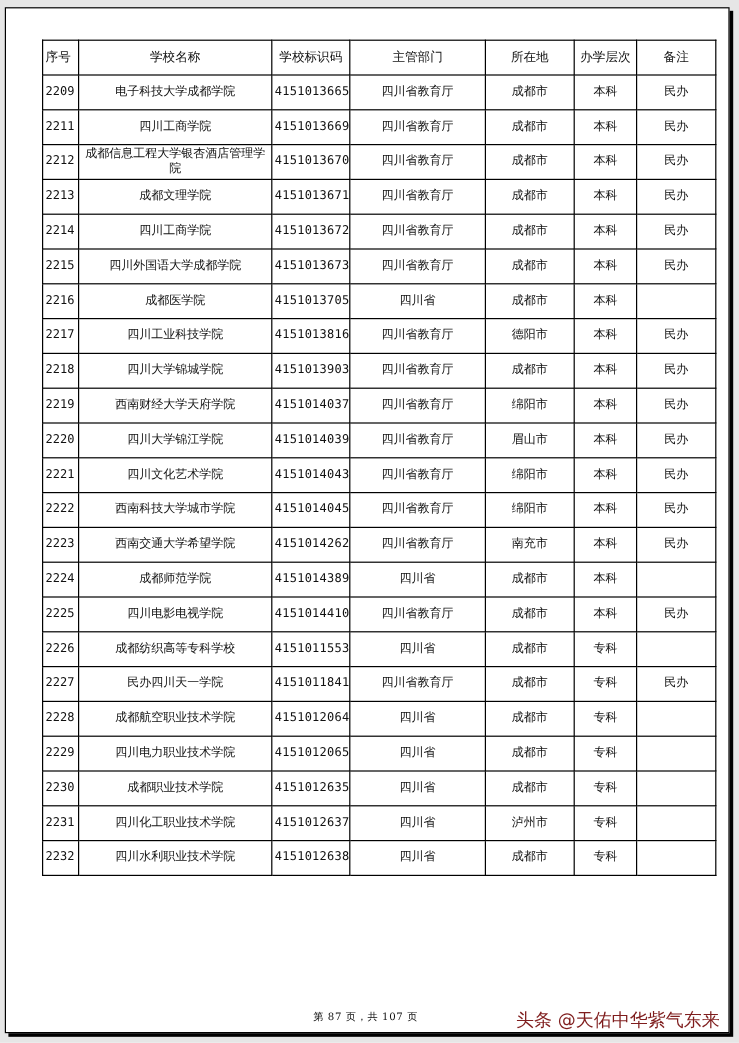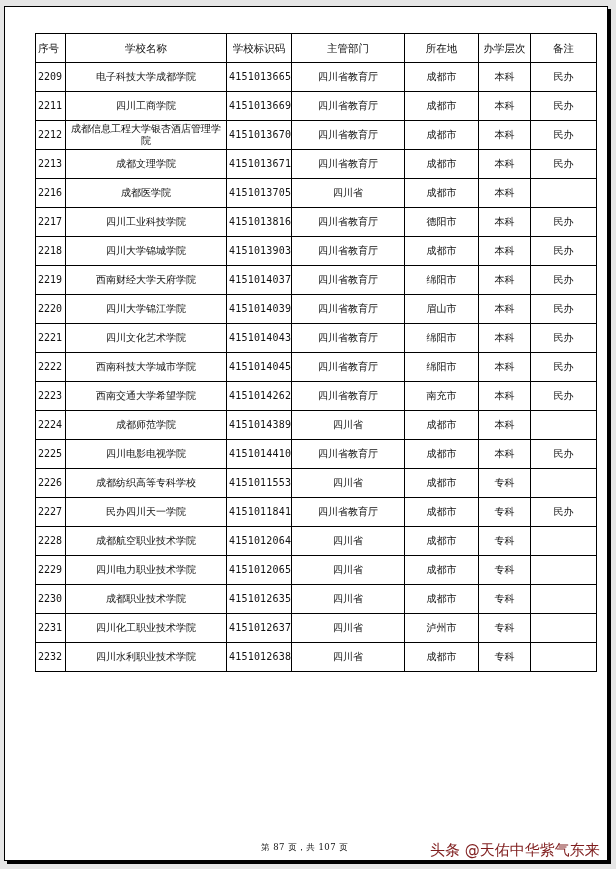--- a/index.html
+++ b/index.html
@@ -115,20 +115,38 @@
         <tr>
           <td class="seq">2213</td>
           <td class="name">成都文理学院</td>
           <td class="code">4151013671</td>
           <td class="dept">四川省教育厅</td>
           <td class="loc">成都市</td>
           <td class="level">本科</td>
           <td class="remark">民办</td>
         </tr>
         <tr>
+          <td class="seq">2214</td>
+          <td class="name">四川工商学院</td>
+          <td class="code">4151013672</td>
+          <td class="dept">四川省教育厅</td>
+          <td class="loc">成都市</td>
+          <td class="level">本科</td>
+          <td class="remark">民办</td>
+        </tr>
+        <tr>
+          <td class="seq">2215</td>
+          <td class="name">四川外国语大学成都学院</td>
+          <td class="code">4151013673</td>
+          <td class="dept">四川省教育厅</td>
+          <td class="loc">成都市</td>
+          <td class="level">本科</td>
+          <td class="remark">民办</td>
+        </tr>
+        <tr>
           <td class="seq">2216</td>
           <td class="name">成都医学院</td>
           <td class="code">4151013705</td>
           <td class="dept">四川省</td>
           <td class="loc">成都市</td>
           <td class="level">本科</td>
           <td class="remark"></td>
         </tr>
         <tr>
           <td class="seq">2217</td>

